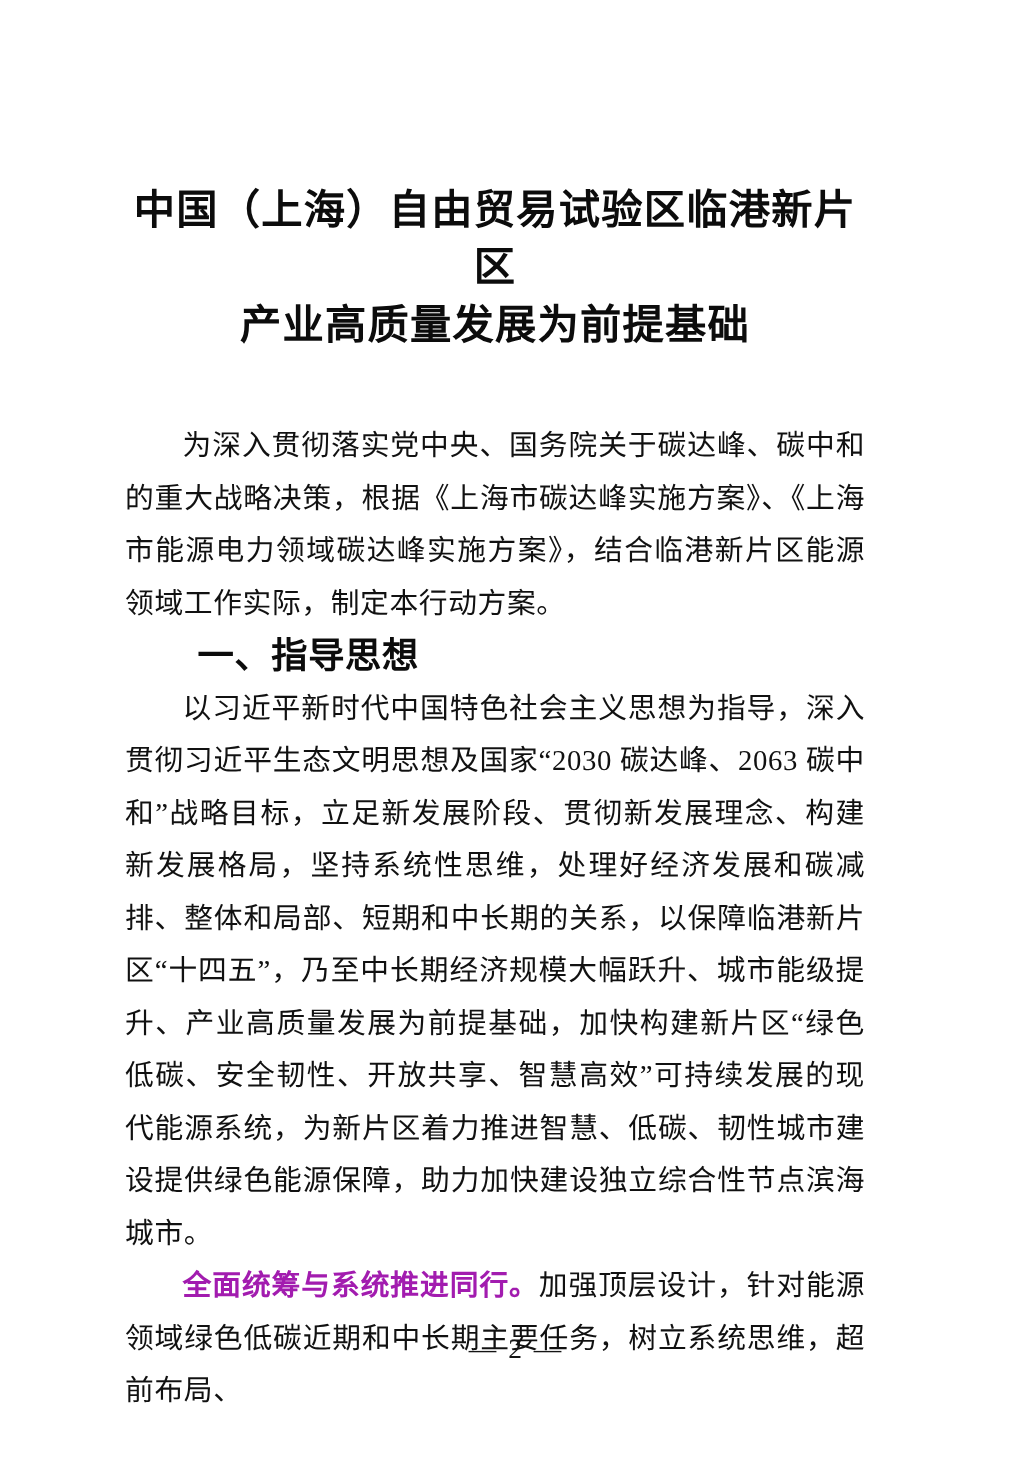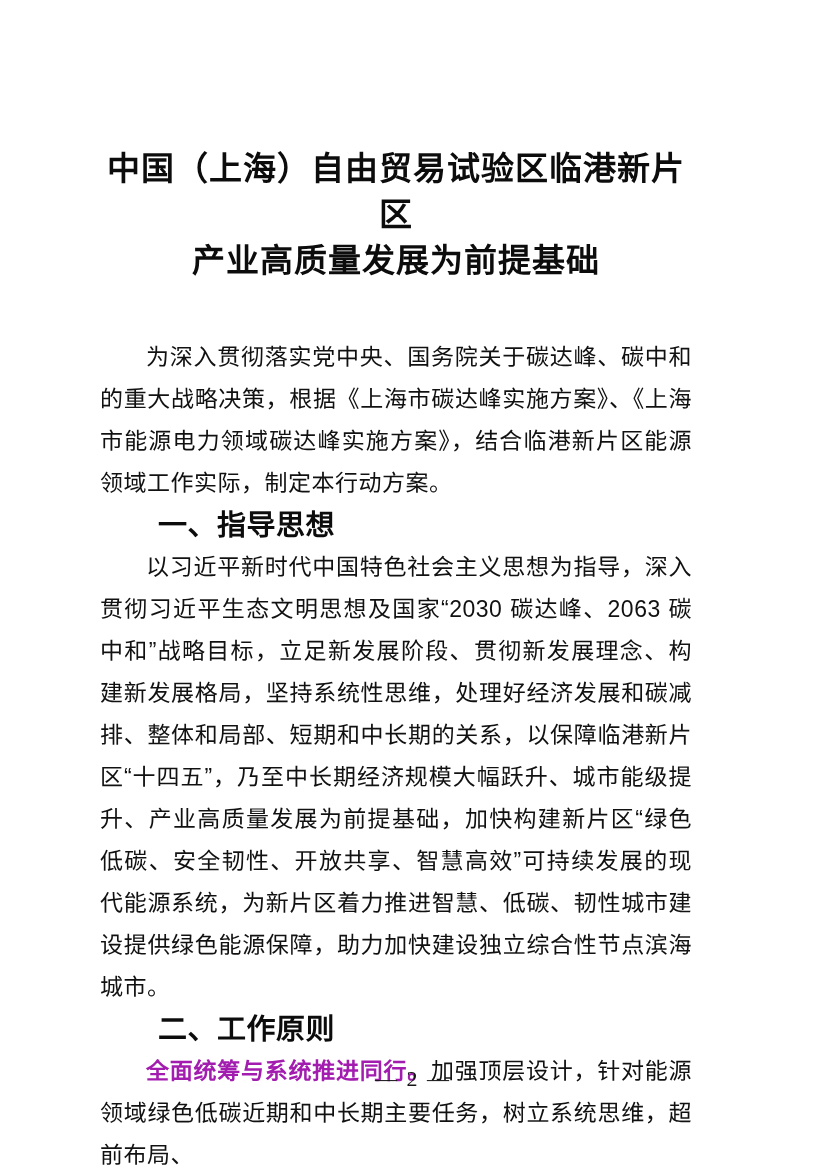--- a/index.html
+++ b/index.html
@@ -34,21 +34,21 @@
   .doc-body {
     margin-top: 52px;
     font-size: 23px;
     line-height: 42px;
     letter-spacing: 0.5px;
     text-align: justify;
   }
   .doc-body p {
     margin: 0;
     text-indent: 2em;
-    font-family: Liberation Sans, sans-serif;
+    font-family: Liberation Serif, serif;
   }
   .doc-body h3 {
     margin: 0;
     font-size: 29px;
     line-height: 42px;
     text-indent: 2em;
     font-weight: bold;
     font-family: "Liberation Sans", "DejaVu Sans", sans-serif;
     color: #0c0c0c;
   }
@@ -79,21 +79,20 @@
   </div>
 
   <div class="doc-body">
 
     <p>为深入贯彻落实党中央、国务院关于碳达峰、碳中和的重大战略决策，根据《上海市碳达峰实施方案》、《上海市能源电力领域碳达峰实施方案》，结合临港新片区能源领域工作实际，制定本行动方案。</p>
 
     <h3>一、指导思想</h3>
 
     <p>以习近平新时代中国特色社会主义思想为指导，深入贯彻习近平生态文明思想及国家“2030 碳达峰、2063 碳中和”战略目标，立足新发展阶段、贯彻新发展理念、构建新发展格局，坚持系统性思维，处理好经济发展和碳减排、整体和局部、短期和中长期的关系，以保障临港新片区“十四五”，乃至中长期经济规模大幅跃升、城市能级提升、产业高质量发展为前提基础，加快构建新片区“绿色低碳、安全韧性、开放共享、智慧高效”可持续发展的现代能源系统，为新片区着力推进智慧、低碳、韧性城市建设提供绿色能源保障，助力加快建设独立综合性节点滨海城市。</p>
 
-    <h3>二、工作原则</h3>
 
     <p><span class="lead-bold">全面统筹与系统推进同行。</span><span>加强顶层设计，针对能源领域绿色低碳近期和中长期主要任务，树立系统思维，超前布局、</span></p>
 
   </div>
 
   <div class="page-number">— 2 —</div>
 
 </div>
 
 </body></html>

